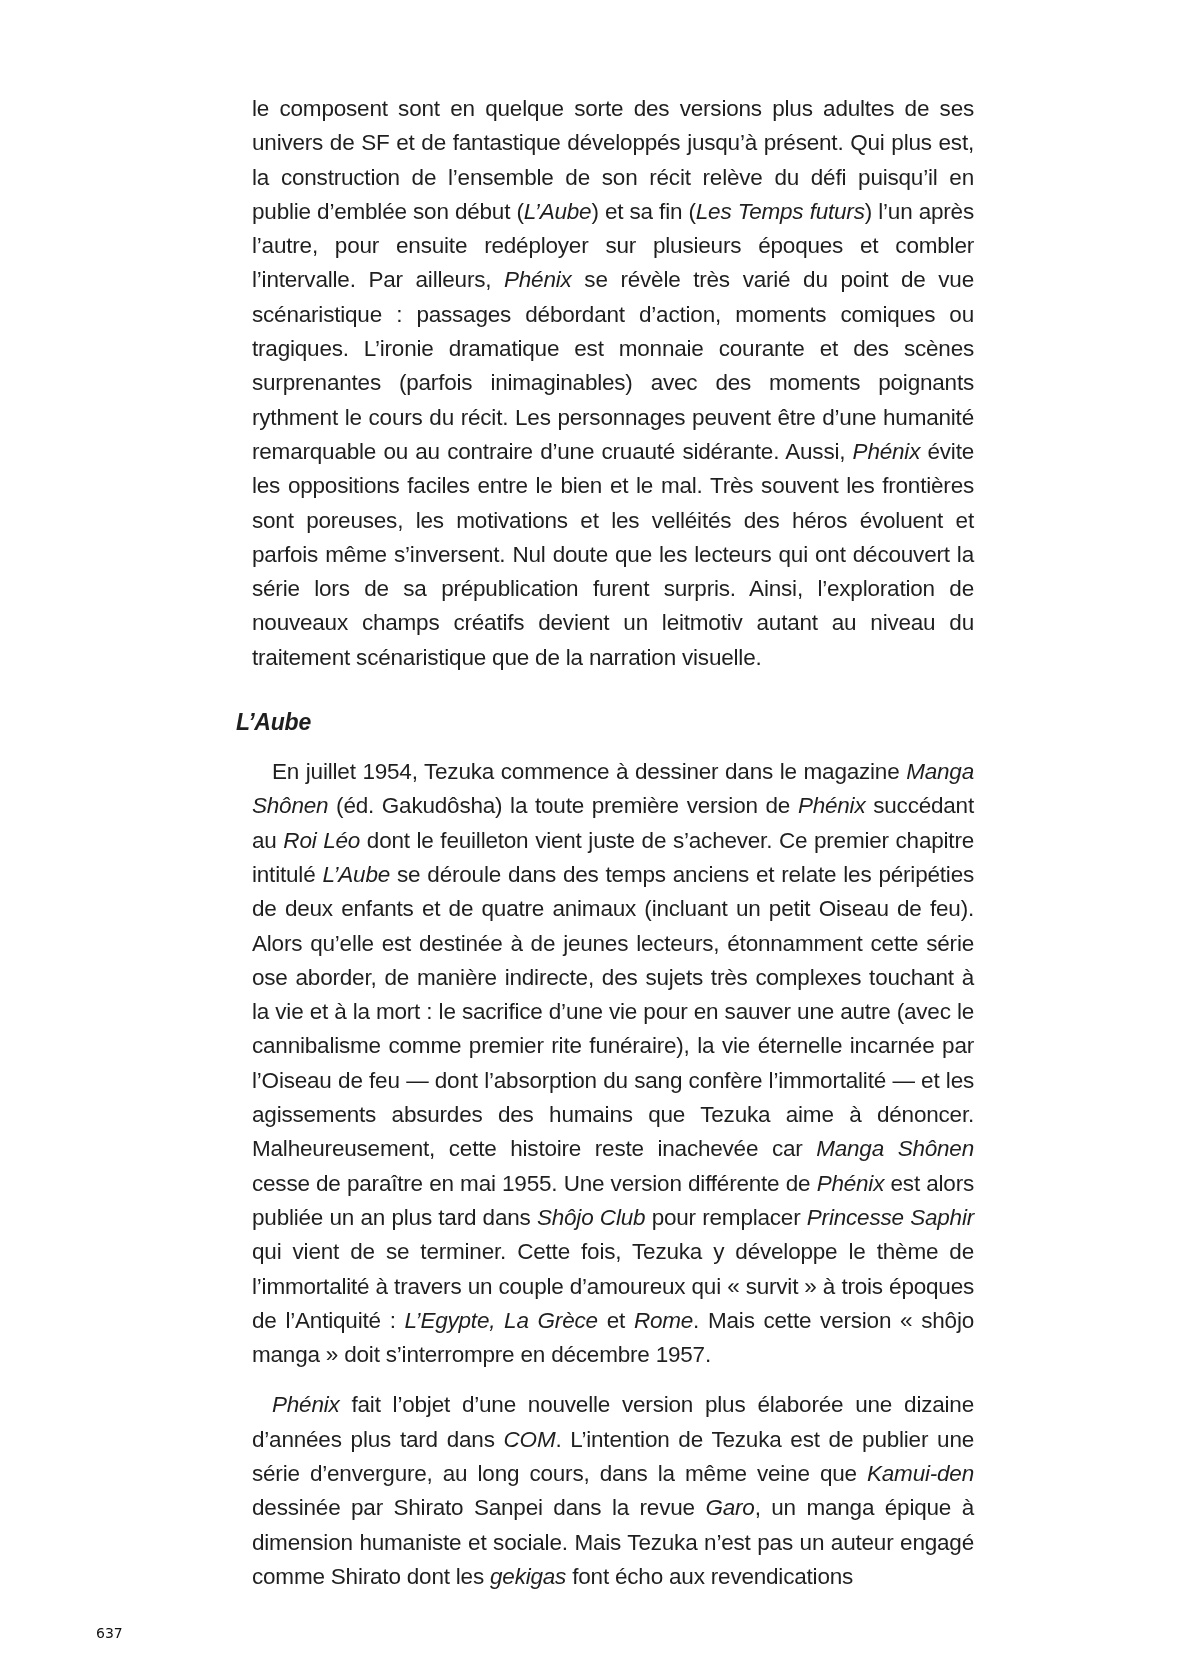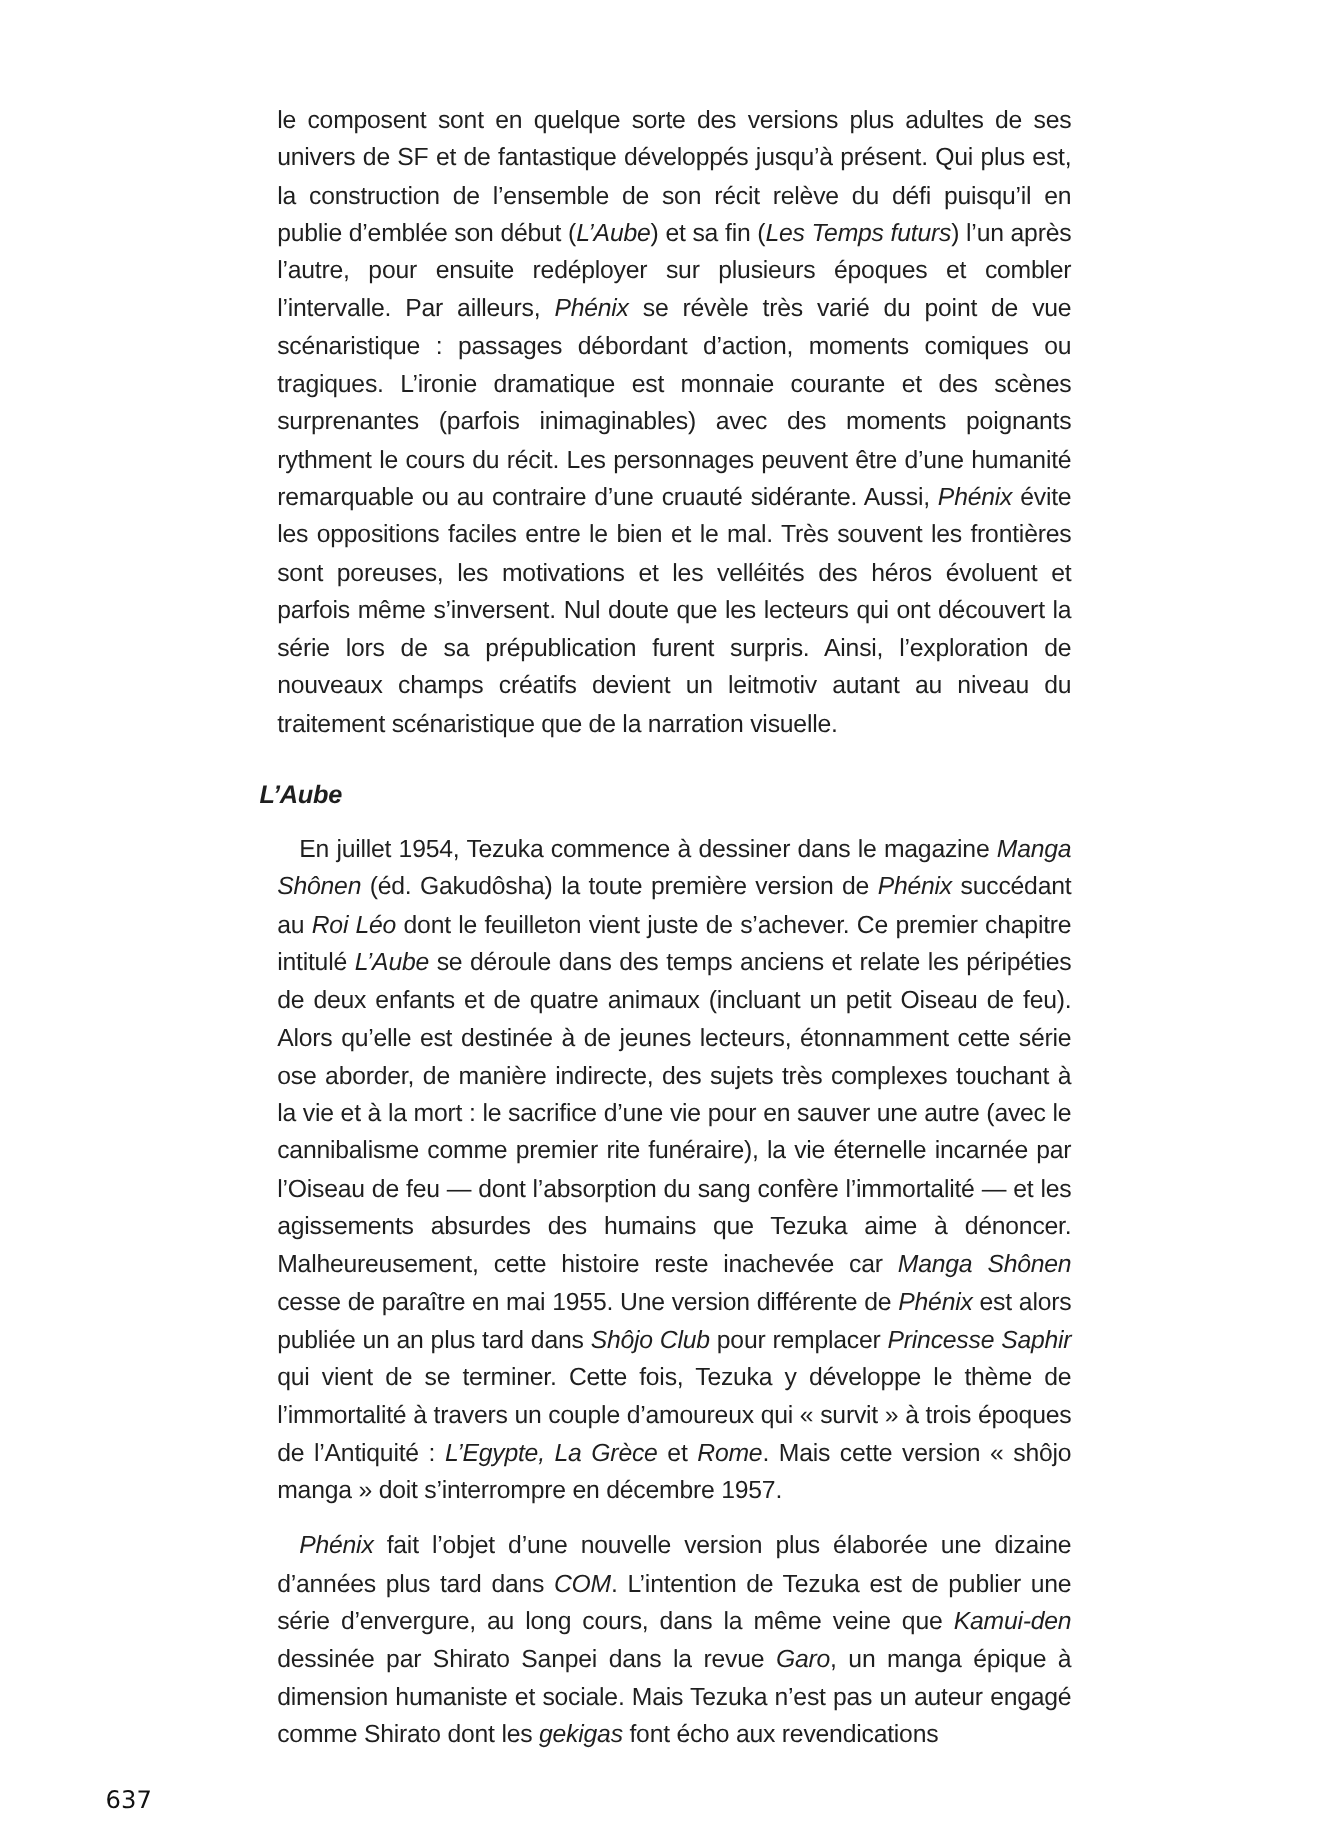--- a/index.html
+++ b/index.html
@@ -4,21 +4,21 @@
 <style>
   html, body { margin:0; padding:0; background:#ffffff; }
   body { width:1200px; height:1680px; position:relative; overflow:hidden;
          font-family:"Liberation Sans", "DejaVu Sans", sans-serif; color:#1f1f1f; }
   .text-block { position:absolute; left:236px; width:754px; top:76px;
                 font-size:22.5px; line-height:34.3px; text-align:justify; letter-spacing:-0.2px; }
   .para { margin:16px; text-indent:0; }
   .para.indent { text-indent:20px; }
   .heading { margin:30px 0 0 0; font-weight:bold; font-style:italic; font-size:23px; line-height:34px; }
   em { font-style:italic; }
-  .page-number { position:absolute; left:96px; top:1625px; font-size:22px; color:#111; font-family:"DejaVu Sans", sans-serif; }
+  .page-number { position:absolute; left:96px; top:1625px; font-size:14px; color:#111; font-family:"DejaVu Sans", sans-serif; }
 </style>
 </head>
 <body>
 
 <div class="text-block">
   <p class="para">le composent sont en quelque sorte des versions plus adultes de ses univers de SF et de fantastique développés jusqu’à présent. Qui plus est, la construction de l’ensemble de son récit relève du défi puisqu’il en publie d’emblée son début (<em>L’Aube</em>) et sa fin (<em>Les Temps futurs</em>) l’un après l’autre, pour ensuite redéployer sur plusieurs époques et combler l’intervalle. Par ailleurs, <em>Phénix</em> se révèle très varié du point de vue scénaristique : passages débordant d’action, moments comiques ou tragiques. L’ironie dramatique est monnaie courante et des scènes surprenantes (parfois inimaginables) avec des moments poignants rythment le cours du récit. Les personnages peuvent être d’une humanité remarquable ou au contraire d’une cruauté sidérante. Aussi, <em>Phénix</em> évite les oppositions faciles entre le bien et le mal. Très souvent les frontières sont poreuses, les motivations et les velléités des héros évoluent et parfois même s’inversent. Nul doute que les lecteurs qui ont découvert la série lors de sa prépublication furent surpris. Ainsi, l’exploration de nouveaux champs créatifs devient un leitmotiv autant au niveau du traitement scénaristique que de la narration visuelle.</p>
   <h3 class="heading">L’Aube</h3>
   <p class="para indent">En juillet 1954, Tezuka commence à dessiner dans le magazine <em>Manga Shônen</em> (éd. Gakudôsha) la toute première version de <em>Phénix</em> succédant au <em>Roi Léo</em> dont le feuilleton vient juste de s’achever. Ce premier chapitre intitulé <em>L’Aube</em> se déroule dans des temps anciens et relate les péripéties de deux enfants et de quatre animaux (incluant un petit Oiseau de feu). Alors qu’elle est destinée à de jeunes lecteurs, étonnamment cette série ose aborder, de manière indirecte, des sujets très complexes touchant à la vie et à la mort : le sacrifice d’une vie pour en sauver une autre (avec le cannibalisme comme premier rite funéraire), la vie éternelle incarnée par l’Oiseau de feu — dont l’absorption du sang confère l’immortalité — et les agissements absurdes des humains que Tezuka aime à dénoncer. Malheureusement, cette histoire reste inachevée car <em>Manga Shônen</em> cesse de paraître en mai 1955. Une version différente de <em>Phénix</em> est alors publiée un an plus tard dans <em>Shôjo Club</em> pour remplacer <em>Princesse Saphir</em> qui vient de se terminer. Cette fois, Tezuka y développe le thème de l’immortalité à travers un couple d’amoureux qui « survit » à trois époques de l’Antiquité : <em>L’Egypte, La Grèce</em> et <em>Rome</em>. Mais cette version « shôjo manga » doit s’interrompre en décembre 1957.</p>
   <p class="para indent"><em>Phénix</em> fait l’objet d’une nouvelle version plus élaborée une dizaine d’années plus tard dans <em>COM</em>. L’intention de Tezuka est de publier une série d’envergure, au long cours, dans la même veine que <em>Kamui-den</em> dessinée par Shirato Sanpei dans la revue <em>Garo</em>, un manga épique à dimension humaniste et sociale. Mais Tezuka n’est pas un auteur engagé comme Shirato dont les <em>gekigas</em> font écho aux revendications</p>
 </div>

